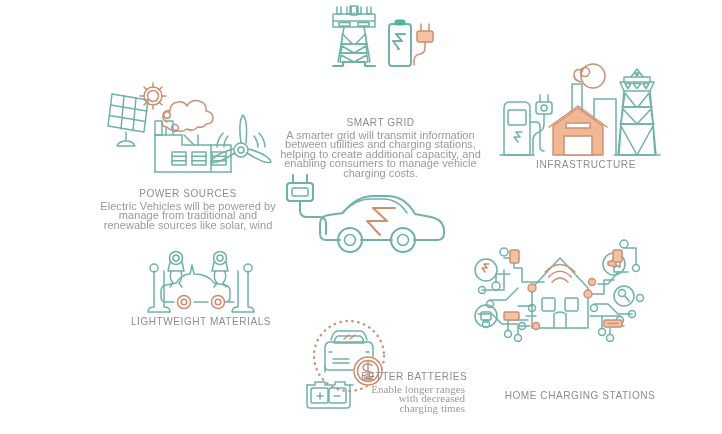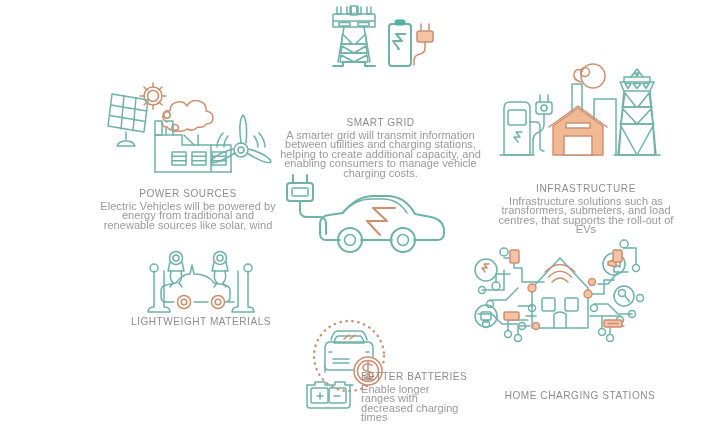--- a/index.html
+++ b/index.html
@@ -140,21 +140,21 @@
         <circle cx="137" cy="72" r="3"></circle>
         <path d="M137 65 q-3 -22 2 -28 q5 6 3 28"></path>
         <path d="M131 75 q-19 12 -24 9 q2 -7 22 -13"></path>
         <path d="M143 75 q19 12 24 9 q-2 -7 -22 -13"></path>
         <path d="M124 58 q-4 5 -4 11 M119 55 q-6 7 -6 14"></path>
         <path d="M150 58 q4 5 4 11 M155 55 q6 7 6 14"></path>
       </g>
     </svg>
     <div class="txt" style="left:-4px;top:100px;width:176px;margin-top:9px;">
       <div class="title">POWER SOURCES</div>
-      <div class="desc">Electric Vehicles will be powered by energy from traditional and renewable sources like solar, wind</div>
+      <div class="desc">Electric Vehicles will be powered by manage from traditional and renewable sources like solar, wind</div>
     </div>
   </div>
 
   <div class="node" style="left:494px;top:62px;">
     <svg class="art" width="170" height="100" viewBox="0 0 170 100">
 
       <g class="tl-thin">
         <path d="M10 46 q0 -6 6 -6 h14 q6 0 6 6 v47 h-26 z"></path>
         <rect x="14" y="48" width="18" height="15" rx="2"></rect>
         <path d="M28 70 l-6 0 l4 5 l-6 0 l4 5"></path>
@@ -195,23 +195,22 @@
         <path d="M141 11 l2 3 l2 -3 z"></path>
         <path d="M131 21.5 l3 5 l3 -5 z M139 21.5 l4 5 l4 -5 z M149 21.5 l3 5 l3 -5 z"></path>
         <path d="M130 29 L124 93 M156 29 L162 93"></path>
         <path d="M128 45 h30 M126 62 h34"></path>
         <path d="M131 31 l11 14 l-13 0 z M155 31 l-11 14 l13 0 z"></path>
         <path d="M129 47 l14 15 l-16 0 z M157 47 l-14 15 l16 0 z"></path>
         <path d="M127 64 l16 29 l-18 0 z M159 64 l-16 29 l18 0 z"></path>
         <path d="M120 93 h46"></path>
       </g>
     </svg>
-    <div class="txt" style="left:-1px;top:120px;width:186px;">
+    <div class="txt" style="left:-1px;top:96px;width:186px;">
       <div class="title">INFRASTRUCTURE</div>
-      <div class="desc">Infrastructure solutions such as transformers, submeters, and load centres, that supports the roll-out of EVs</div>
     </div>
   </div>
 
   <div class="node" style="left:142px;top:249px;">
     <svg class="art" width="118" height="68" viewBox="0 0 118 68">
 
       <g class="tl-thin">
         <path d="M12 22 v36 M12 58 q-6 0 -6 5 h22 q0 -5 -6 -5 v-36"></path>
         <circle cx="12" cy="19" r="4"></circle>
       </g>
@@ -280,21 +279,21 @@
         <path d="M14 78 h6 M17 75 v6"></path>
         <path d="M31 78 h6"></path>
         <rect x="9" y="71" width="16" height="14" rx="1" style="stroke-opacity:0"></rect>
         <path d="M9 71 l0 0"></path>
         <rect x="8" y="70" width="17" height="15" rx="1.5" fill="none"></rect>
         <rect x="26" y="70" width="17" height="15" rx="1.5" fill="none"></rect>
       </g>
     </svg>
     <div class="txt left-al" style="left:58px;top:52px;width:104px;">
       <div class="title" style="text-align:left;transform-origin:left center;">BETTER BATTERIES</div>
-      <div class="desc" style="text-align:left;">Enable longer ranges with decreased charging times</div>
+      <div class="desc" style="text-align:right;font-family:Liberation Serif, serif;">Enable longer ranges with decreased charging times</div>
     </div>
   </div>
 
   <div class="node" style="left:474px;top:238px;">
     <svg class="art" width="172" height="104" viewBox="0 0 172 104">
 
       <g class="tl-thin">
         <path d="M58 50 L86 20 L114 50 V90 H58 Z"></path>
         <rect x="68" y="60" width="13" height="13" rx="1.5"></rect>
         <rect x="91" y="60" width="13" height="13" rx="1.5"></rect>

